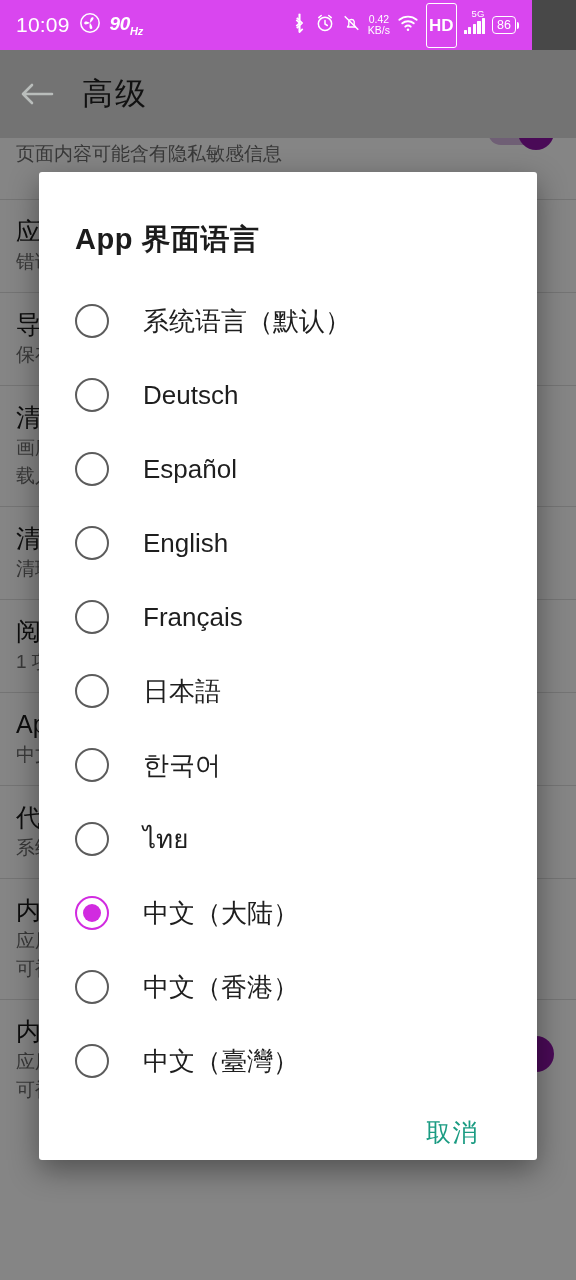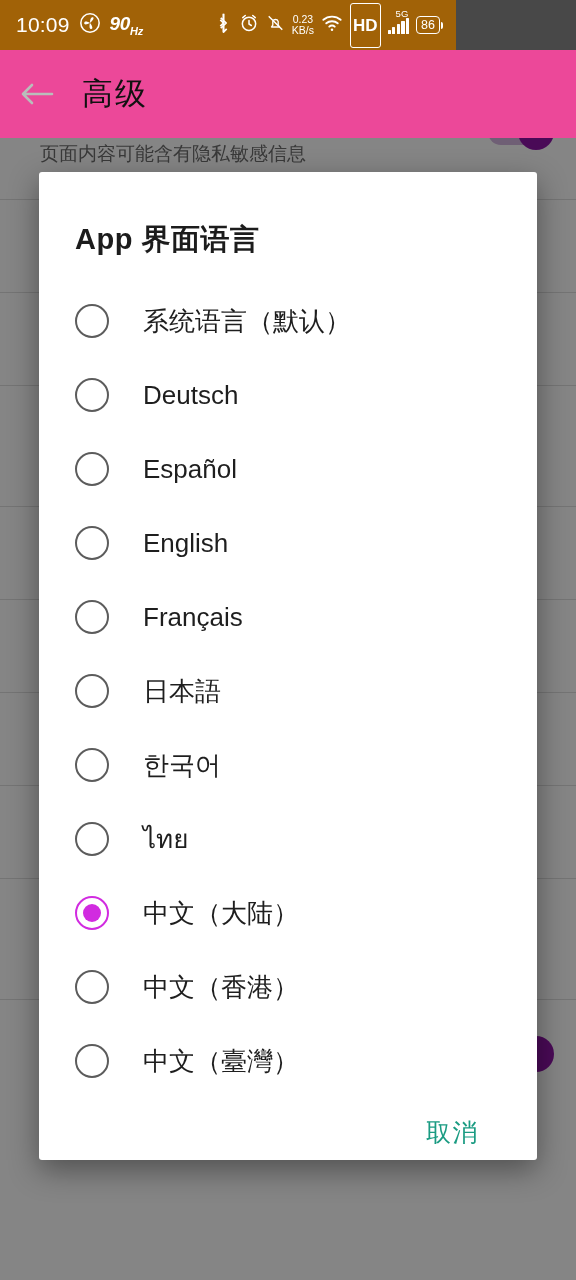--- a/index.html
+++ b/index.html
@@ -12,22 +12,22 @@
   #screen {
     position: relative;
     width: 576px; height: 1280px;
     overflow: hidden;
     background: #8a8a8a;
   }
 
   
   #statusbar {
     position: absolute; top: 0; left: 0;
-    width: 456px; height: 50px;
-    background: #a16207;
+    width: 532px; height: 50px;
+    background: #d946ef;
     display: flex; align-items: center;
     padding: 0 16px;
     color: #ffffff;
     z-index: 60;
   }
   .sb-left { display: flex; align-items: center; gap: 9px; }
   .sb-clock { font-size: 21px; letter-spacing: .2px; }
   .sb-right { margin-left: auto; display: flex; align-items: center; gap: 7px; }
   .sb-ico { display: block; }
   .sb-hz { font-size: 19px; font-style: italic; font-weight: bold; letter-spacing: -.3px;}
@@ -49,40 +49,40 @@
   }
   .batt::after {
     content: ""; position: absolute; right: -4px; top: 5px;
     width: 2.4px; height: 7px; background: #fff; border-radius: 0 2px 2px 0;
   }
 
   
   #toolbar {
     position: absolute; top: 50px; left: 0;
     width: 576px; height: 88px;
-    background: #ec4899;
+    background: #737373;
     display: flex; align-items: center;
     z-index: 55;
   }
   #back-arrow { width: 74px; display: flex; align-items: center; justify-content: center; }
   #toolbar-title {
     font-size: 31px; color: #111; letter-spacing: 2px;
     margin-left: 8px;
   }
 
   
   #bg-list {
     position: absolute; top: 138px; left: 0;
     width: 576px; height: 1142px;
     background: #ffffff;
     z-index: 10;
   }
   .bg-row {
     position: relative;
-    padding: 14px 24px 16px 40px;
+    padding: 14px 24px 16px 16px;
     border-bottom: 1px solid #dedede;
     min-height: 72px;
   }
   .bg-title { font-size: 25px; color: #1b1b1b; line-height: 34px; }
   .bg-sub { font-size: 19px; color: #6d6d6d; line-height: 28px; }
   .bg-toggle {
     position: absolute; right: 26px; top: 50%;
     transform: translateY(-50%);
     width: 62px; height: 26px; border-radius: 13px;
     background: #d5b6e0;
@@ -244,21 +244,21 @@
           <path d="M4.5 5.5l3-2.5M19.5 5.5l-3-2.5" stroke="#fff" stroke-width="1.8" stroke-linecap="round"></path>
         </svg>
       </span>
       <span class="sb-ico">
         <svg width="19" height="20" viewBox="0 0 24 24" fill="none">
           <path d="M7 17h10l-1.6-2.2V10a3.6 3.6 0 0 0-6.8 0v4.8L7 17z" stroke="#fff" stroke-width="1.7" stroke-linejoin="round"></path>
           <path d="M4 4l16 16" stroke="#fff" stroke-width="1.9" stroke-linecap="round"></path>
         </svg>
       </span>
       <span class="sb-net">
-        <span>0.23</span><br><span>KB/s</span>
+        <span>0.42</span><br><span>KB/s</span>
       </span>
       <span class="sb-ico">
         <svg width="22" height="20" viewBox="0 0 24 22" fill="none">
           <path d="M2.5 7.5C5 5.3 8.4 4 12 4s7 1.3 9.5 3.5" stroke="#fff" stroke-width="2.1" stroke-linecap="round"></path>
           <path d="M5.7 11.3C7.4 9.8 9.6 9 12 9s4.6.8 6.3 2.3" stroke="#fff" stroke-width="2.1" stroke-linecap="round"></path>
           <path d="M9 15c.9-.8 1.9-1.2 3-1.2s2.1.4 3 1.2" stroke="#fff" stroke-width="2.1" stroke-linecap="round"></path>
           <circle cx="12" cy="18.4" r="1.4" fill="#fff"></circle>
         </svg>
       </span>
       <span class="hdbadge">HD</span>

